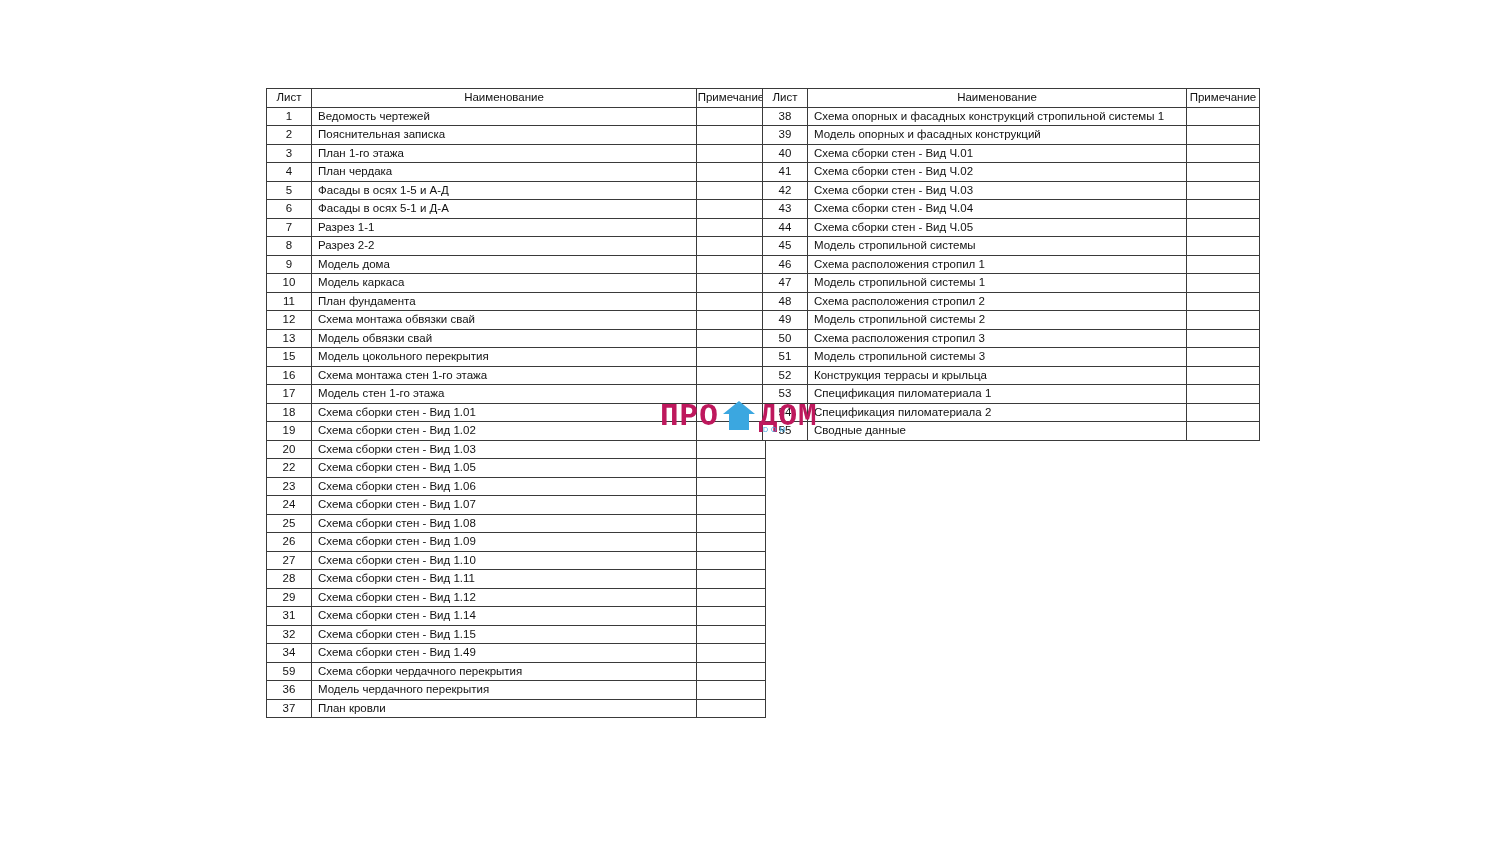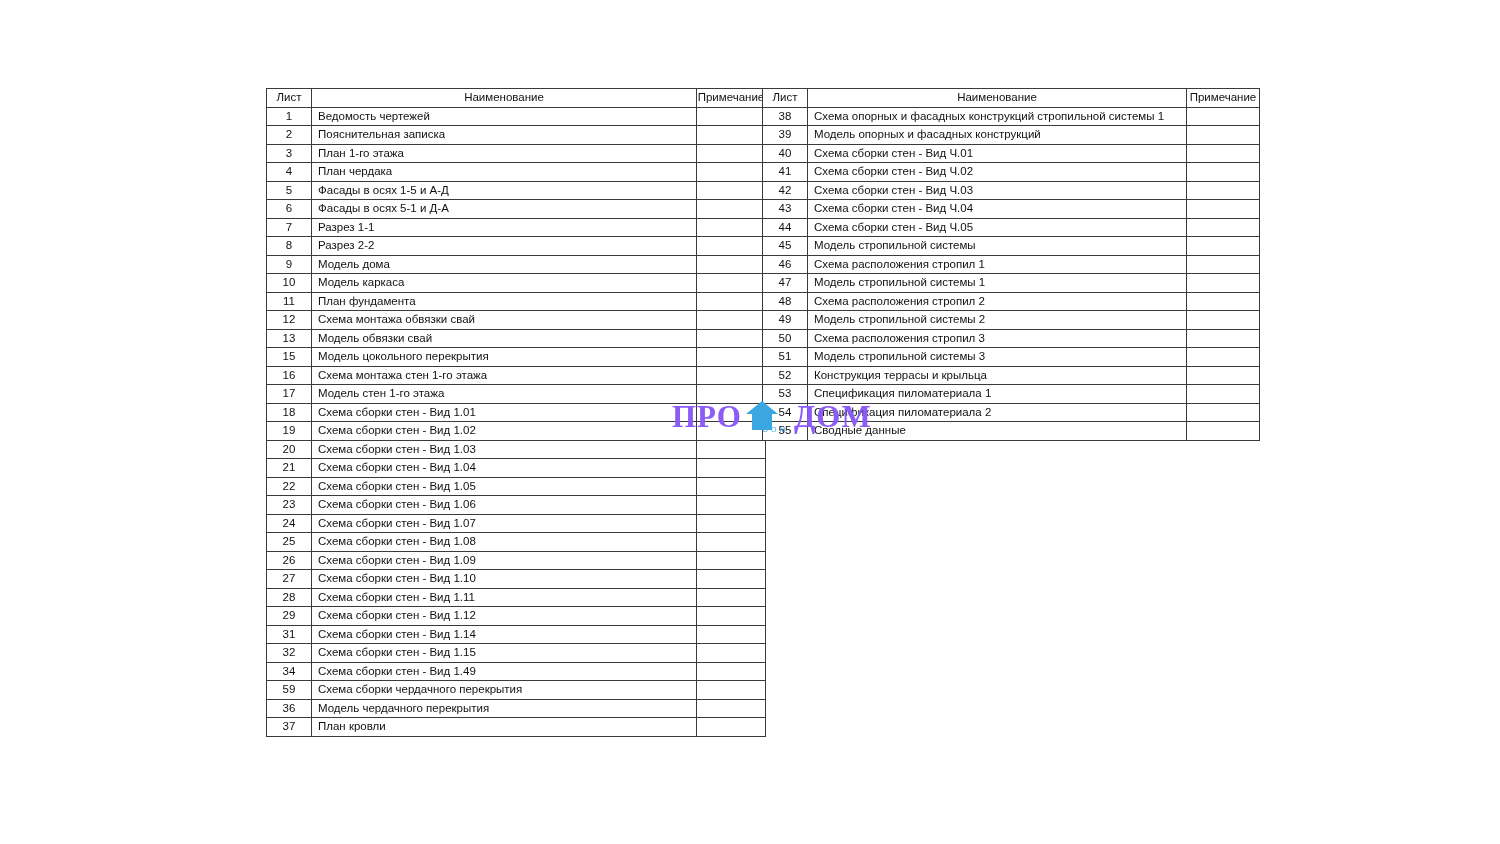--- a/index.html
+++ b/index.html
@@ -87,28 +87,27 @@
     top: 392px;
     width: 220px;
     height: 48px;
     display: flex;
     align-items: center;
     justify-content: flex-start;
     pointer-events: none;
     user-select: none;
   }
   .wm-text {
-    font-family: Liberation Serif, serif;
+    font-family: Liberation Mono, monospace;
     font-size: 31px;
     font-weight: bold;
     letter-spacing: 1px;
-    color: #8b5cf6;
+    color: #be185d;
     line-height: 1;
     white-space: nowrap;
-    margin-left: 12px;
   }
   .wm-house {
     position: relative;
     width: 34px;
     height: 34px;
     margin: 0 3px 0 3px;
     display: inline-block;
     vertical-align: middle;
   }
   .wm-sub {
@@ -225,25 +224,20 @@
             <td class="c-num">19</td>
             <td class="c-name">Схема сборки стен - Вид 1.02</td>
             <td class="c-note"></td>
           </tr>
           <tr>
             <td class="c-num">20</td>
             <td class="c-name">Схема сборки стен - Вид 1.03</td>
             <td class="c-note"></td>
           </tr>
           <tr>
-            <td class="c-num">21</td>
-            <td class="c-name">Схема сборки стен - Вид 1.04</td>
-            <td class="c-note"></td>
-          </tr>
-          <tr>
             <td class="c-num">22</td>
             <td class="c-name">Схема сборки стен - Вид 1.05</td>
             <td class="c-note"></td>
           </tr>
           <tr>
             <td class="c-num">23</td>
             <td class="c-name">Схема сборки стен - Вид 1.06</td>
             <td class="c-note"></td>
           </tr>
           <tr>

